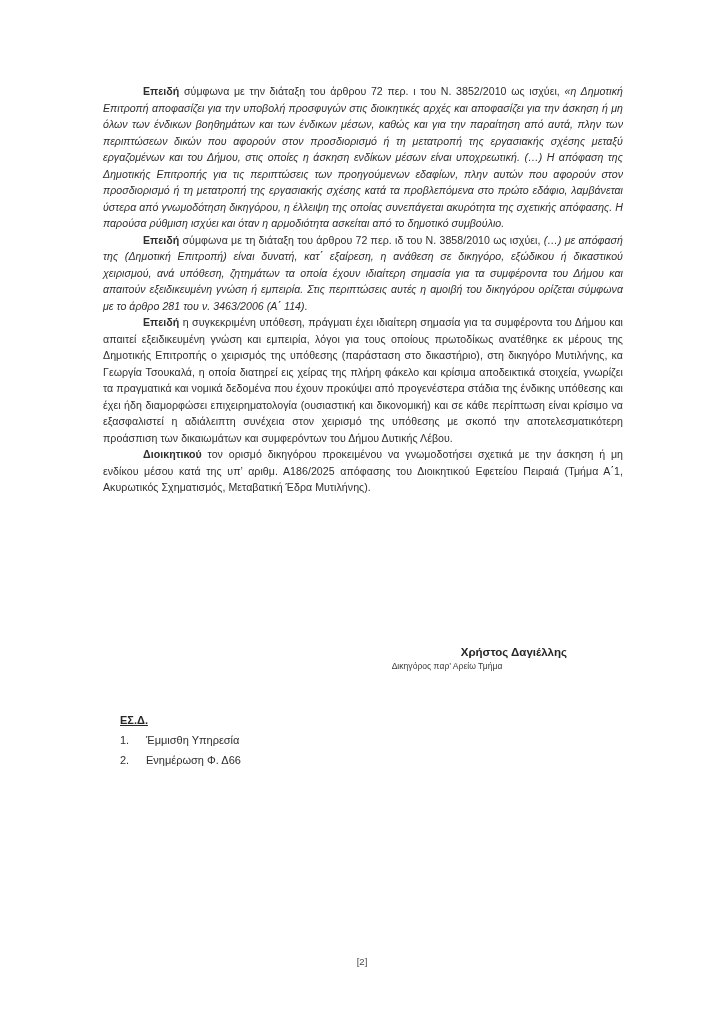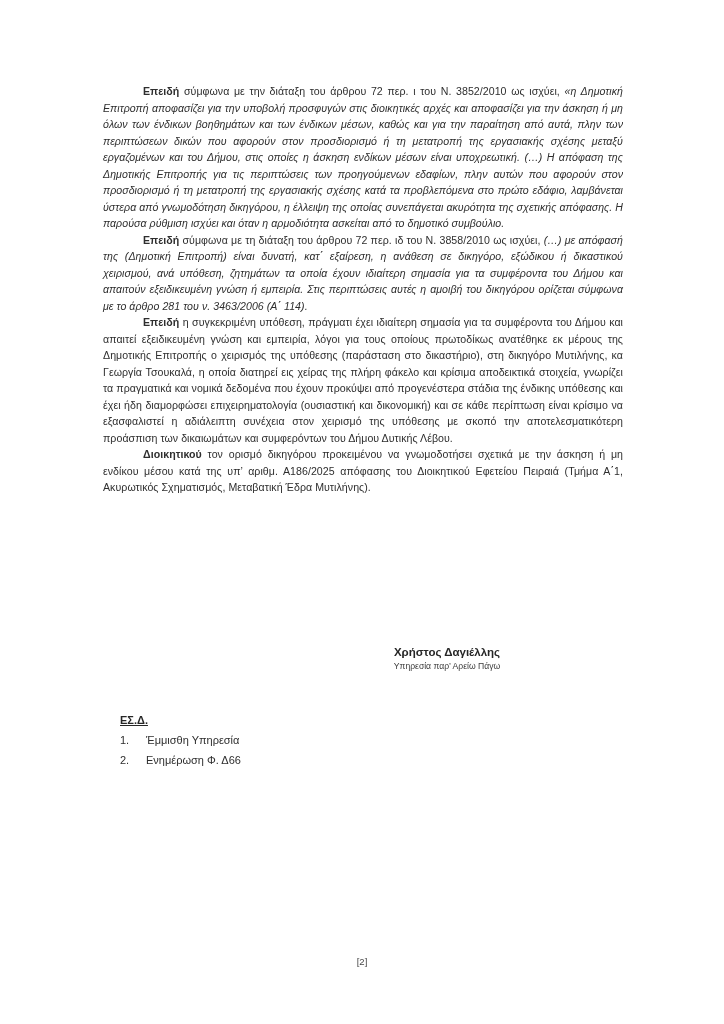--- a/index.html
+++ b/index.html
@@ -42,20 +42,21 @@
   .sig-for {
     font-size: 11px;
     line-height: 16px;
   }
   .sig-name {
     margin-top: 36px;
     font-size: 11.5px;
     font-weight: bold;
     line-height: 16px;
     color: #262626;
+    text-align: right;
   }
   .sig-role {
     font-size: 8.6px;
     line-height: 13.5px;
     color: #3a3a3a;
   }
   .esd-block {
     position: absolute;
     left: 104px;
     top: 712px;
@@ -103,21 +104,21 @@
   <p class="par"><span class="b">Επειδή</span><span> σύμφωνα με τη διάταξη του άρθρου 72 περ. ιδ του Ν. 3858/2010 ως ισχύει, </span><span class="i">(…) με απόφασή της (Δημοτική Επιτροπή) είναι δυνατή, κατ΄ εξαίρεση, η ανάθεση σε δικηγόρο, εξώδικου ή δικαστικού χειρισμού, ανά υπόθεση, ζητημάτων τα οποία έχουν ιδιαίτερη σημασία για τα συμφέροντα του Δήμου και απαιτούν εξειδικευμένη γνώση ή εμπειρία. Στις περιπτώσεις αυτές η αμοιβή του δικηγόρου ορίζεται σύμφωνα με το άρθρο 281 του ν. 3463/2006 (Α΄ 114).</span></p>
 
   <p class="par"><span class="b">Επειδή</span><span> η συγκεκριμένη υπόθεση, πράγματι έχει ιδιαίτερη σημασία για τα συμφέροντα του Δήμου και απαιτεί εξειδικευμένη γνώση και εμπειρία, λόγοι για τους οποίους πρωτοδίκως ανατέθηκε εκ μέρους της Δημοτικής Επιτροπής ο χειρισμός της υπόθεσης (παράσταση στο δικαστήριο), στη δικηγόρο Μυτιλήνης, κα Γεωργία Τσουκαλά, η οποία διατηρεί εις χείρας της πλήρη φάκελο και κρίσιμα αποδεικτικά στοιχεία, γνωρίζει τα πραγματικά και νομικά δεδομένα που έχουν προκύψει από προγενέστερα στάδια της ένδικης υπόθεσης και έχει ήδη διαμορφώσει επιχειρηματολογία (ουσιαστική και δικονομική) και σε κάθε περίπτωση είναι κρίσιμο να εξασφαλιστεί η αδιάλειπτη συνέχεια στον χειρισμό της υπόθεσης με σκοπό την αποτελεσματικότερη προάσπιση των δικαιωμάτων και συμφερόντων του Δήμου Δυτικής Λέβου.</span></p>
 
   <p class="par"><span class="b">Διοικητικού</span><span> τον ορισμό δικηγόρου προκειμένου να γνωμοδοτήσει σχετικά με την άσκηση ή μη ενδίκου μέσου κατά της υπ’ αριθμ. Α186/2025 απόφασης του Διοικητικού Εφετείου Πειραιά (Τμήμα Α΄1, Ακυρωτικός Σχηματισμός, Μεταβατική Έδρα Μυτιλήνης).</span></p>
 
 </div>
 
 <div class="sig-block">
   <div class="sig-name">Χρήστος Δαγιέλλης</div>
-  <div class="sig-role">Υπηρεσία παρ’ Αρείω Πάγω</div>
+  <div class="sig-role">Δικηγόρος παρ’ Αρείω Τμήμα</div>
 </div>
 
 <div class="esd-block">
   <div class="esd-heading">ΕΣ.Δ.</div>
   <ul class="esd-list">
     <li class="esd-item">
       <span class="esd-num">1.</span>
       <span>Έμμισθη Υπηρεσία</span>
     </li>
     <li class="esd-item">

